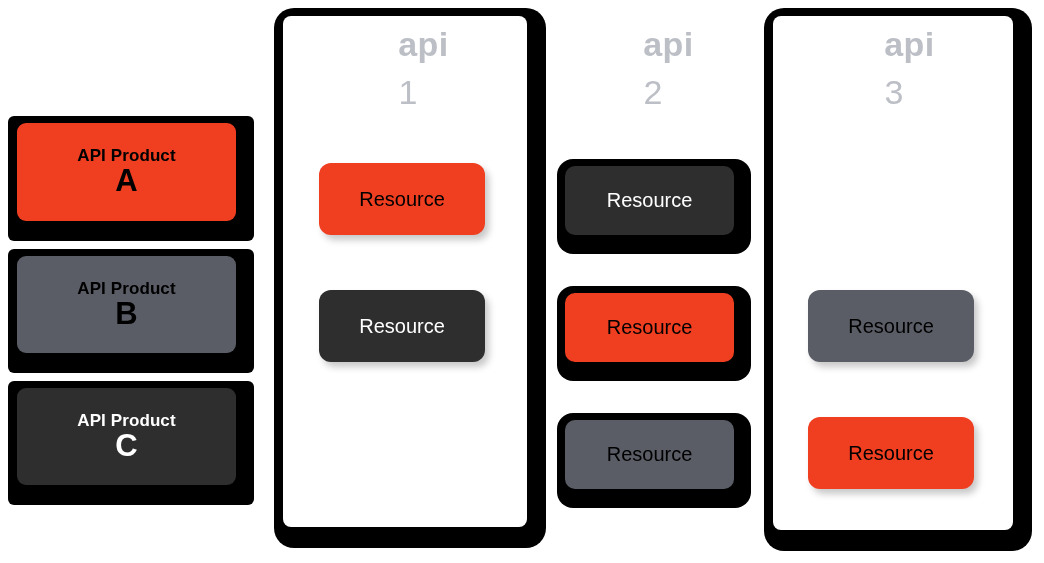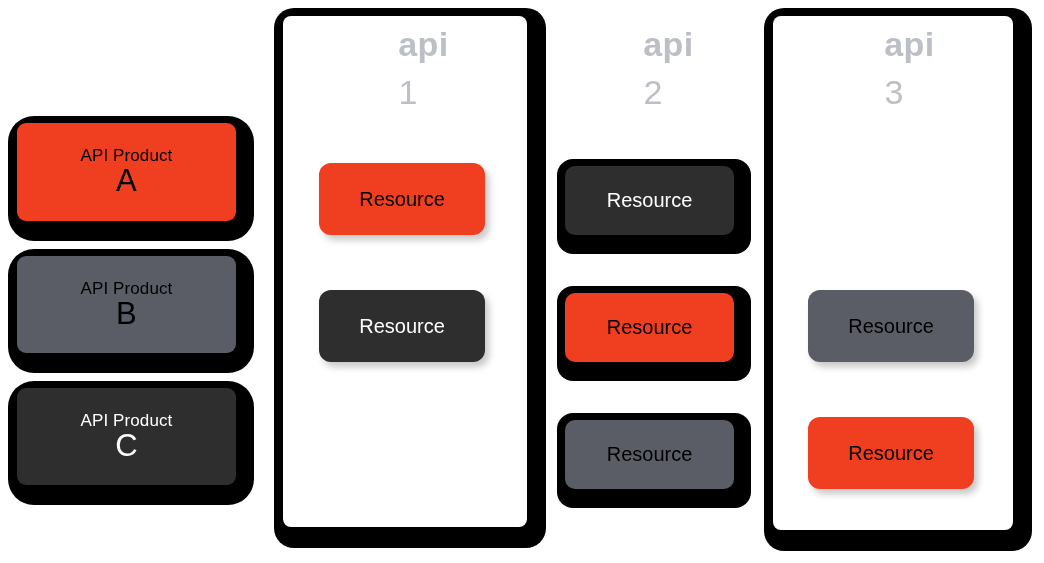--- a/index.html
+++ b/index.html
@@ -19,23 +19,24 @@
     position: absolute;
     left: 0; top: 0;
     width: 1044px;
     height: 563px;
   }
 
   
   .product-card {
     position: absolute;
     box-sizing: border-box;
-    border-radius: 26px;
+    border-radius: 6px;
     background: #000000;
     padding: 0;
+    font-weight: bold;
   }
   .product-card .inner {
     position: absolute;
     left: 9px;
     top: 7px;
     right: 18px;
     bottom: 20px;
     border-radius: 9px;
     display: flex;
     flex-direction: column;

